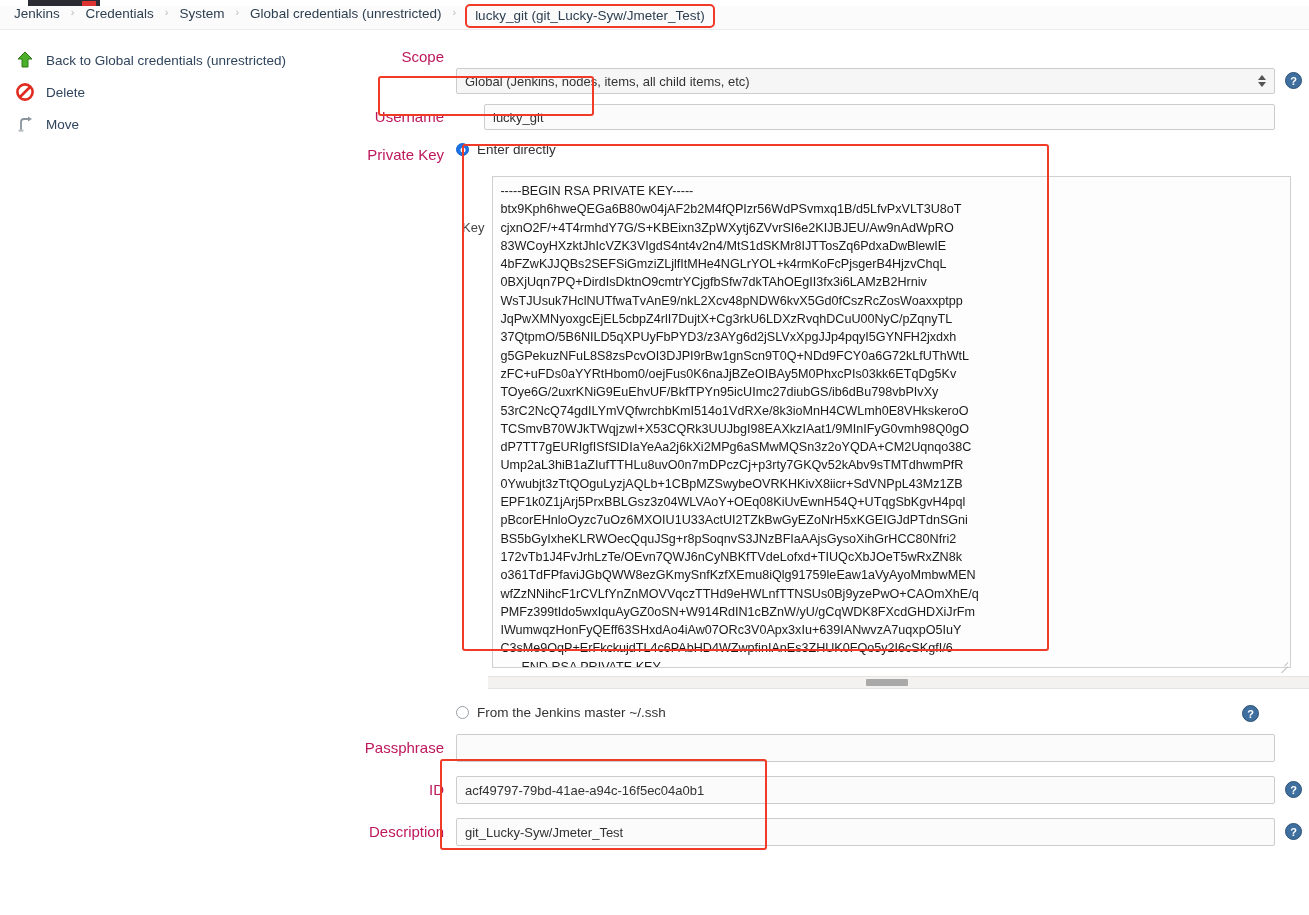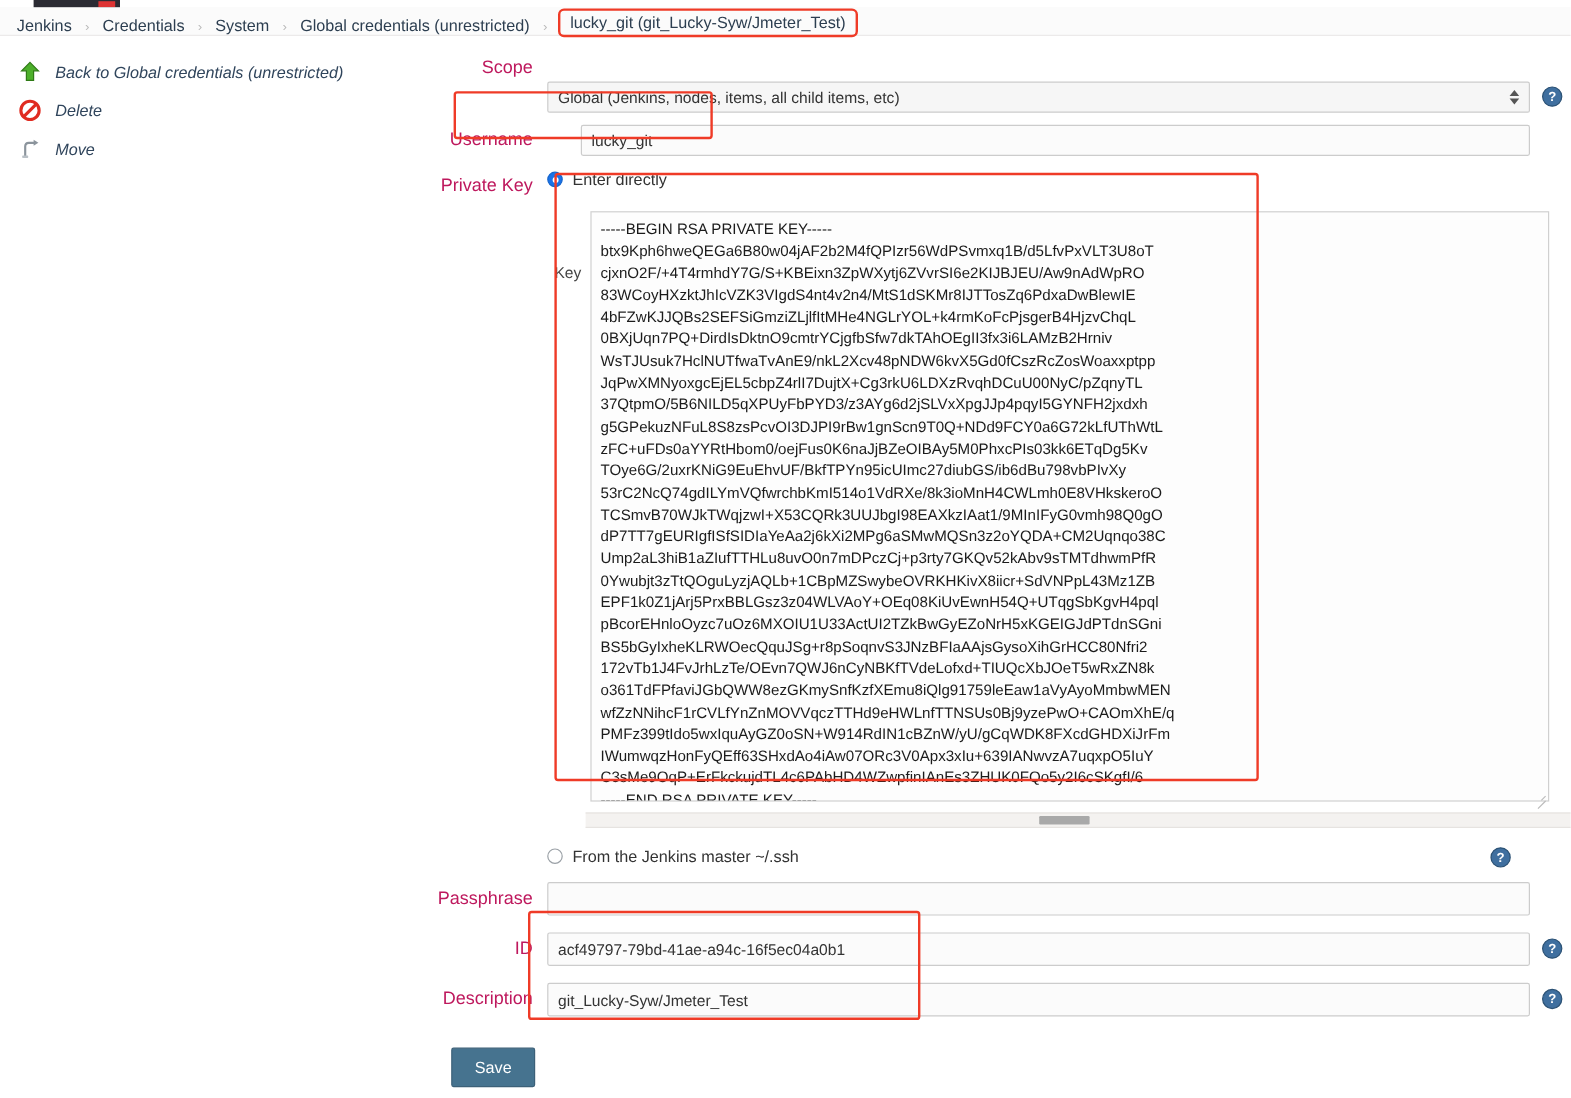--- a/index.html
+++ b/index.html
@@ -29,21 +29,21 @@
     width: 14px; height: 5px;
     background: #d33;
   }
 
   
   .breadcrumb-bar {
     position: absolute;
     top: 6px; left: 0;
     width: 1309px; height: 24px;
     display: flex;
-    align-items: flex-end;
+    align-items: flex-start;
     font-size: 13.5px;
     color: #3b4a5a;
     background: #fbfbfb;
     border-bottom: 1px solid #eceaea;
     box-sizing: border-box;
     padding-left: 14px;
   }
   .crumb {
     color: #2c3e50;
     text-decoration: none;
@@ -62,21 +62,20 @@
   .annot {
     outline: 2.5px solid #ef3b27;
     border-radius: 3px;
   }
 
   
   .sidebar {
     position: absolute;
     top: 44px; left: 0;
     width: 360px;
-    font-style: italic;
   }
   .side-item {
     display: flex;
     align-items: center;
     height: 32px;
     padding-left: 12px;
     font-size: 13.5px;
     color: #23527c;
     text-decoration: none;
     cursor: pointer;
@@ -451,23 +450,20 @@
       </div>
 
       <div class="row">
         <div class="lbl">Description</div>
         <div class="field" style="margin-right:34px;">
           <input class="jk" type="text" value="git_Lucky-Syw/Jmeter_Test" style="">
           <span class="help" style="right:-27px; top:5px;">?</span>
         </div>
       </div>
 
-      <div class="save-row">
-        <button class="save-btn">Save</button>
-      </div>
     </div>
   </div>
 
   <div class="annot-box" style="left:378px; top:76px; width:212px; height:36px;"></div>
   <div class="annot-box" style="left:462px; top:144px; width:583px; height:503px;"></div>
   <div class="annot-box" style="left:440px; top:759px; width:323px; height:87px;"></div>
 
 </div>
 
 </body></html>

